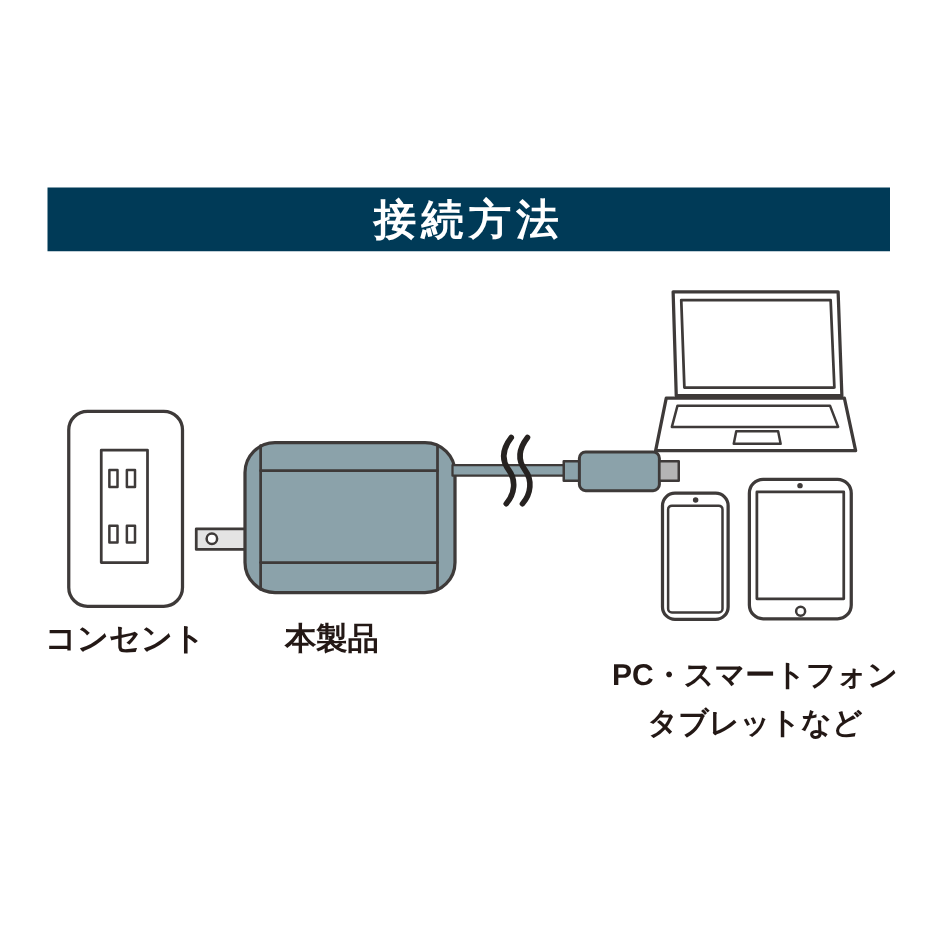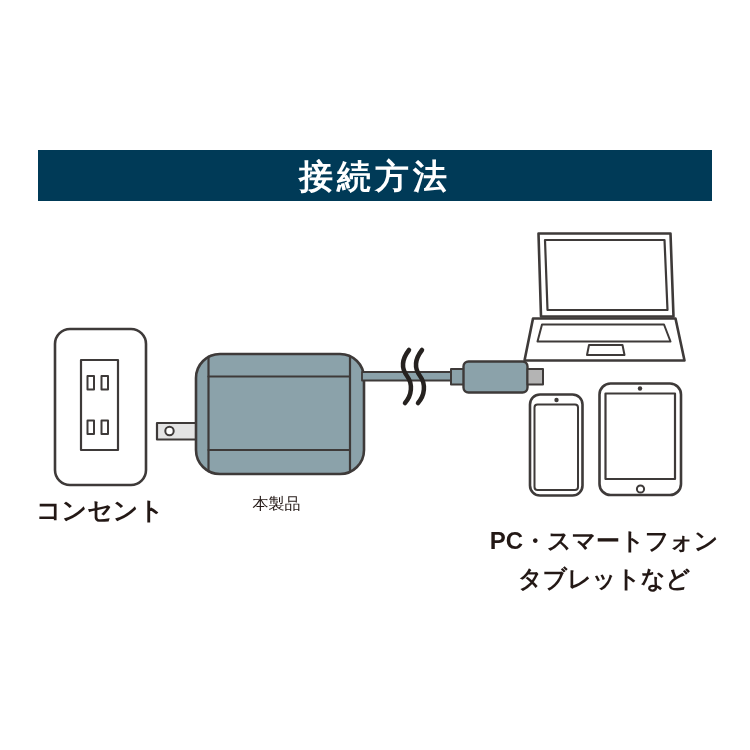--- a/index.html
+++ b/index.html
@@ -10,21 +10,21 @@
   .header-bar{
     position:absolute;left:38px;top:150px;width:674px;height:51px;
     background:#003a57;display:flex;align-items:center;justify-content:center;
   }
   .header-title{
     color:#ffffff;font-size:34px;font-weight:800;letter-spacing:4px;line-height:1;
   }
   .scene{position:absolute;left:0;top:0;}
   .label{position:absolute;color:#231815;text-align:center;}
   .label-outlet{left:20px;top:494px;width:160px;font-size:25px;font-weight:700;}
-  .label-product{left:196px;top:494px;width:161px;font-size:16px;font-weight:400;}
+  .label-product{left:185px;top:494px;width:161px;font-size:25px;font-weight:700;}
   .label-devices{left:444px;top:522px;width:320px;font-size:24px;font-weight:600;line-height:38px;}
   svg .ln{stroke:#3e3a39;stroke-linejoin:round;stroke-linecap:round;}
 </style>
 </head>
 <body>
 
 <div class="stage">
 
   <div class="header-bar" style="background: rgb(0, 58, 87);">
     <span class="header-title">接続方法</span>

